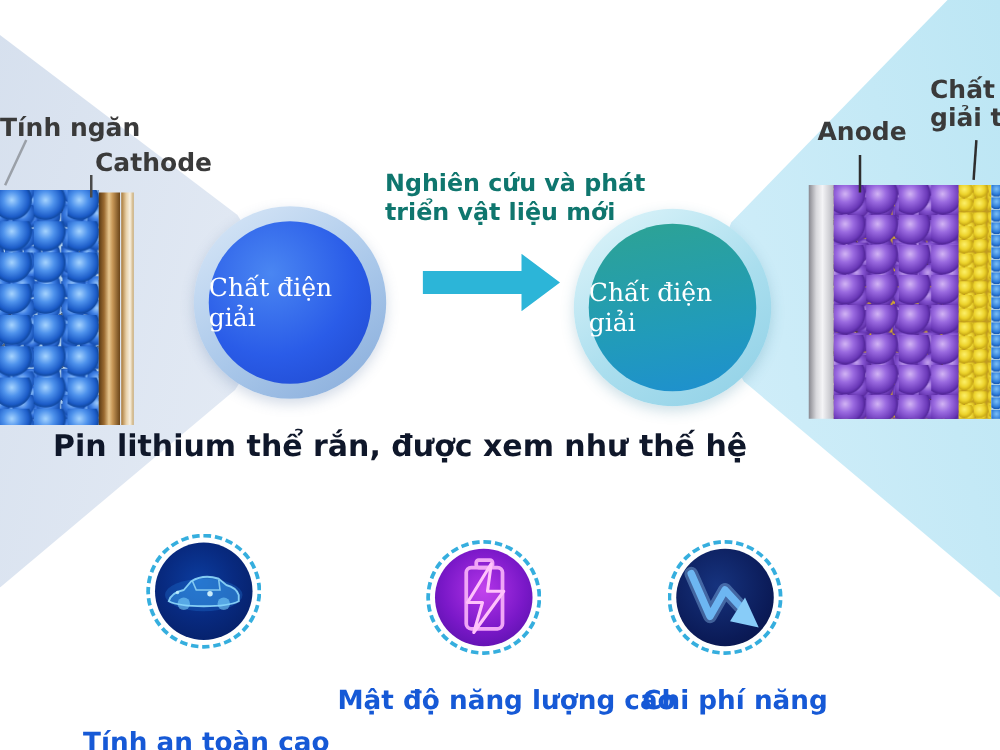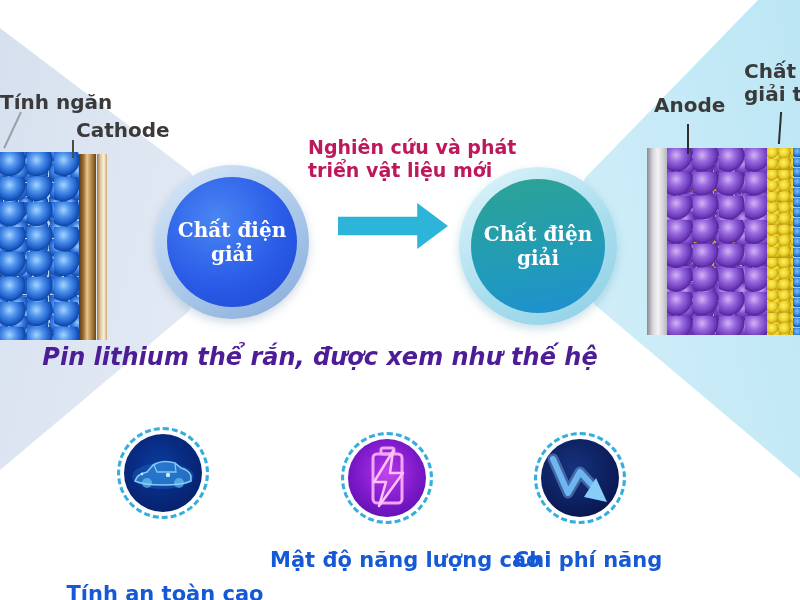--- a/index.html
+++ b/index.html
@@ -103,34 +103,34 @@
     box-shadow:0 4px 10px rgba(60,130,160,.25);
   }
   .core-right{
     position:absolute;left:12px;top:12px;width:134px;height:134px;border-radius:50%;
     background:linear-gradient(170deg,#2da393 0%,#219bba 62%,#1e8fd0 100%);
   }
   .core-text{
     position:absolute;left:0;top:0;width:100%;height:100%;
     display:flex;flex-direction:row;justify-content:center;align-items:center;gap:9px;
     color:#ffffff;font-family:"DejaVu Serif","Liberation Serif",serif;
-    font-weight:bold;font-size:20px;text-align:center;
+    font-weight:normal;font-size:20px;text-align:left;
   }
 
   
   .flow-arrow{
     left:338px;top:203px;width:110px;height:46px;background:#2cb5d8;
     clip-path:polygon(0 30%,72% 30%,72% 0,100% 50%,72% 100%,72% 70%,0 70%);
   }
-  .caption{left:308px;top:136px;color:#be185d;font-size:19px;font-weight:600;line-height:23px;white-space:nowrap;}
+  .caption{left:308px;top:136px;color:#0f766e;font-size:19px;font-weight:600;line-height:23px;white-space:nowrap;}
 
   
   .headline{
     left:0;top:344px;width:640px;text-align:center;
-    color:#4c1d95;font-size:24px;font-weight:bold;line-height:27px;font-style:italic;
+    color:#0f172a;font-size:24px;font-weight:bold;line-height:27px;
   }
 
   
   .feature{
     width:92px;height:92px;border-radius:50%;
     border:3px dashed #35aede;box-sizing:border-box;
   }
   .feature .inner{
     position:absolute;left:4px;top:4px;width:78px;height:78px;border-radius:50%;overflow:hidden;
   }

